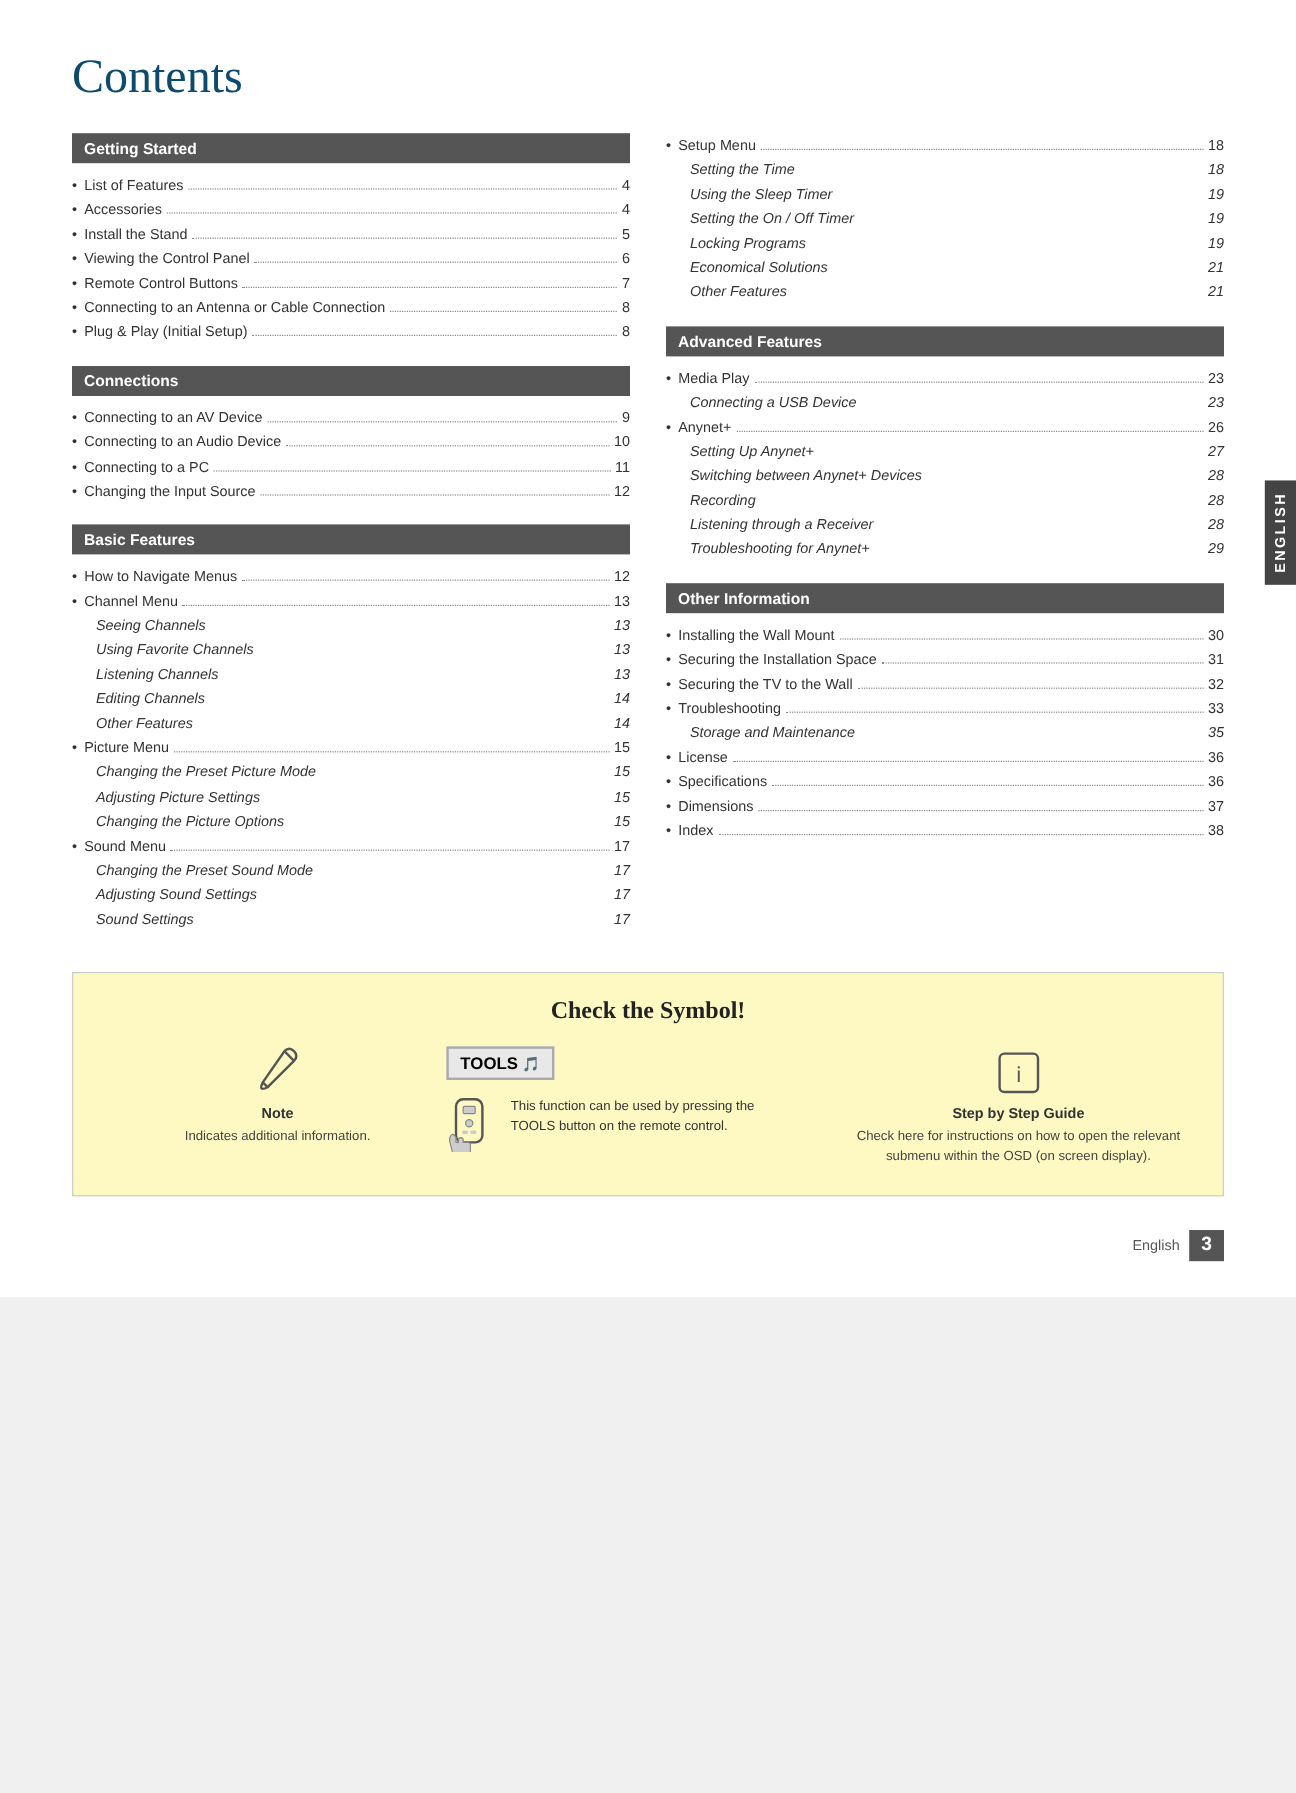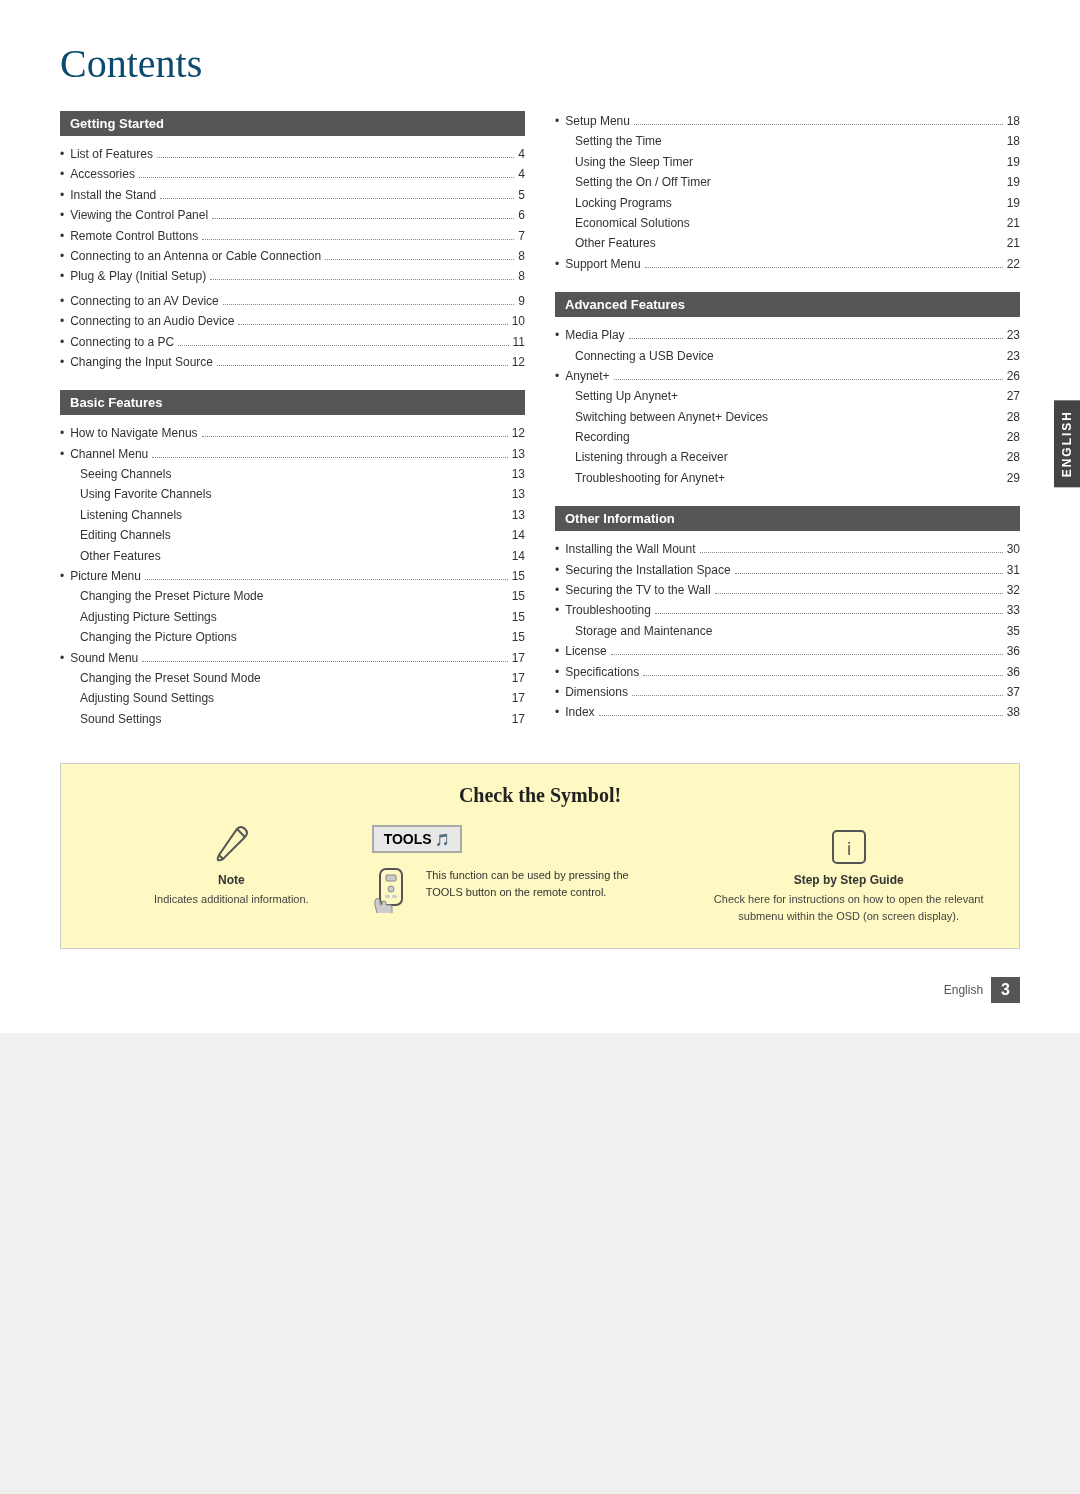--- a/index.html
+++ b/index.html
@@ -88,20 +88,21 @@
       list-style: none;
       padding-left: 20px;
       margin: 0;
     }
     .sub-list li {
       font-size: 12px;
       color: #333;
       line-height: 1.7;
       display: flex;
       justify-content: flex-start;
+      font-style: italic;
     }
     .sub-list li .sub-label { flex: 1; }
     .sub-list li .sub-num { flex-shrink: 0; padding-left: 10px; }
 
     .check-symbol-box {
       border: 1px solid #ccc;
       margin-top: 30px;
       padding: 20px 30px 24px 30px;
       background: #fef9c3;
     }
@@ -224,20 +225,21 @@
           <span class="dots"></span>
           <span class="page-num">8</span>
         </li>
         <li class="bullet">
           <span>Plug &amp; Play (Initial Setup)</span>
           <span class="dots"></span>
           <span class="page-num">8</span>
         </li>
       </ul>
 
+      <div class="section-header">Connections</div>
       <ul class="toc-list">
         <li class="bullet">
           <span>Connecting to an AV Device</span>
           <span class="dots"></span>
           <span class="page-num">9</span>
         </li>
         <li class="bullet">
           <span>Connecting to an Audio Device</span>
           <span class="dots"></span>
           <span class="page-num">10</span>
@@ -356,25 +358,20 @@
             </li>
           <li>
               <span class="sub-label">Economical Solutions</span>
               <span class="sub-num">21</span>
             </li>
           <li>
               <span class="sub-label">Other Features</span>
               <span class="sub-num">21</span>
             </li>
         </ul>
-        <li class="bullet">
-          <span>Support Menu</span>
-          <span class="dots"></span>
-          <span class="page-num">22</span>
-        </li>
       </ul>
 
       <div class="section-header">Advanced Features</div>
       <ul class="toc-list">
         <li class="bullet">
           <span>Media Play</span>
           <span class="dots"></span>
           <span class="page-num">23</span>
         </li>
         <ul class="sub-list">

